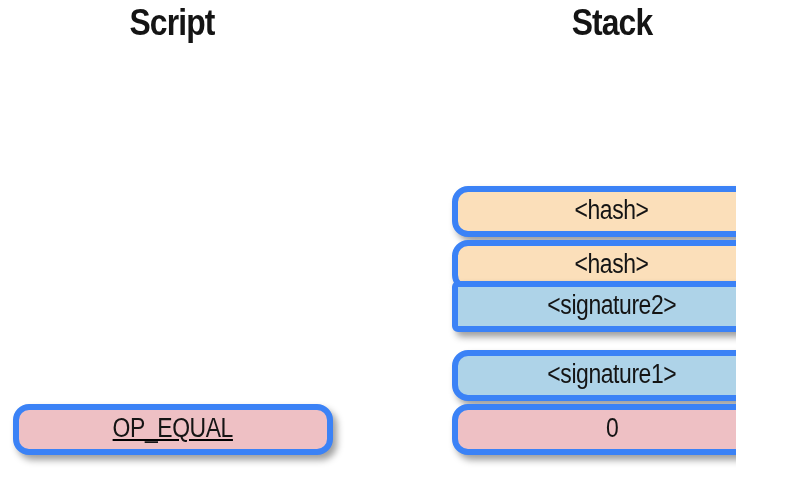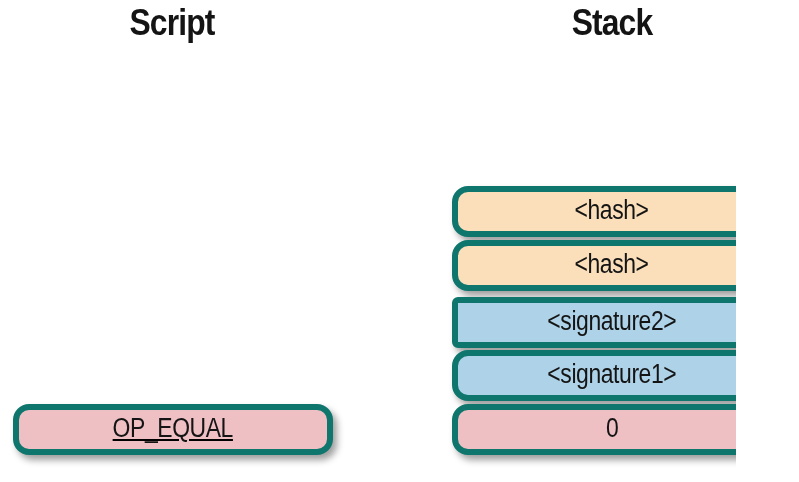--- a/index.html
+++ b/index.html
@@ -26,42 +26,42 @@
     transform: scaleX(0.86);
     line-height: 46px;
     white-space: nowrap;
   }
   .header-script { left: 0; width: 344px; }
   .header-stack  { left: 452px; width: 320px; }
   .box {
     position: absolute;
     width: 308px;              
     height: 39px;              
-    border: 6px solid #0f766e;
+    border: 6px solid #3b82f6;
     border-radius: 16px;
     box-shadow: 4px 5px 7px rgba(0,0,0,0.38);
     display: flex;
     align-items: center;
     justify-content: center;
   }
   .box-label {
     display: inline-block;
     font-size: 27px;
     color: #141414;
     transform: scaleX(0.85);
     letter-spacing: -0.5px;
     white-space: nowrap;
     line-height: 1;
     padding-bottom: 2px;
   }
   
   .script-box-1 { left: 13px;  top: 404px; }
   .stack-box-1  { left: 452px; top: 186px; }
   .stack-box-2  { left: 452px; top: 240px; }
-  .stack-box-3  { left: 452px; top: 297px; border-radius: 6px; }
+  .stack-box-3  { left: 452px; top: 281px; border-radius: 6px; }
   .stack-box-4  { left: 452px; top: 350px; }
   .stack-box-5  { left: 452px; top: 404px; }
 </style>
 </head>
 <body>
 
 <div class="canvas">
 
   <div class="col-header header-script">Script</div>
 

